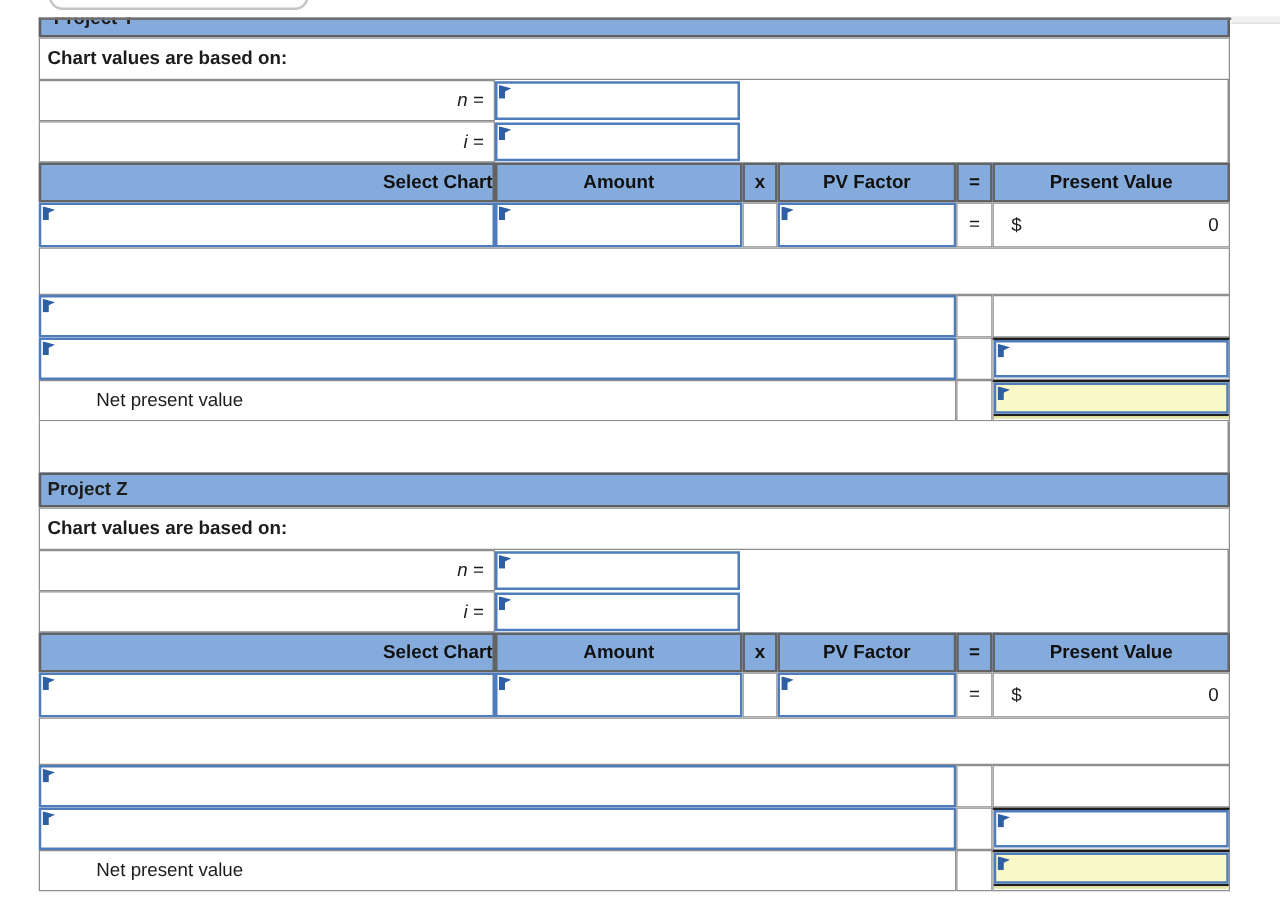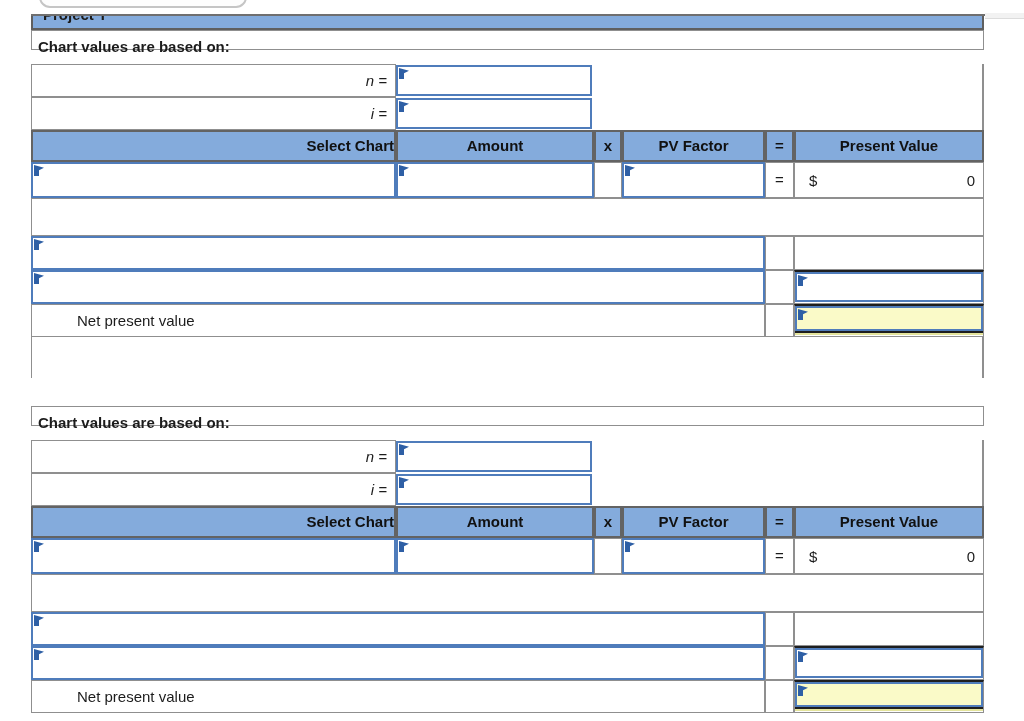--- a/index.html
+++ b/index.html
@@ -18,21 +18,21 @@
   }
   .section{position:absolute;left:31px;width:953px;height:335px;}
   .cell{position:absolute;box-sizing:border-box;background:#fff;}
   .titlebar{
     position:absolute;left:0;top:0;width:953px;height:28px;box-sizing:border-box;
     background:var(--header-blue);border:2px solid var(--dark-border);overflow:hidden;
     font-weight:bold;
   }
   .title-text{display:block;line-height:24px;padding-left:5px;}
   .cut .title-text{position:absolute;top:3px;left:5px;line-height:15px;}
-  .cvrow{left:0;top:28px;width:953px;height:20px;border:1px solid var(--grid-grey);
+  .cvrow{left:0;top:28px;width:953px;height:34px;border:1px solid var(--grid-grey);
     font-weight:bold;line-height:32px;padding-left:6px;}
   .varcell{left:0;width:365px;height:33px;border:1px solid var(--grid-grey);
     text-align:right;padding-right:8px;font-style:italic;line-height:31px;}
   .mergedright{border-right:2px solid var(--grid-grey);}
   .inputbox{border:2px solid var(--input-border-blue);background:#fff;}
   .flag{position:absolute;top:1px;left:1px;width:10px;height:11px;background:var(--flag-blue);
     clip-path:polygon(0 0,100% 25%,50% 48%,50% 100%,0 100%);}
   .hcell{background:var(--header-blue);border:2px solid #636363;font-weight:bold;
     text-align:center;line-height:28px;color:#111;}
   .hcell.left{text-align:right;padding-left:6px;}
@@ -126,20 +126,23 @@
         <span class="flag"></span>
       </div>
       <div class="uline"></div>
       <div class="sliver"></div>
     </div>
   </div>
 
   <div class="spacer"></div>
 
   <div class="section" style="top:378px">
+    <div class="titlebar">
+      <span class="title-text">Project Z</span>
+    </div>
     <div class="cell cvrow">Chart values are based on:</div>
 
     <div class="cell varcell" style="top:62px">n =</div>
     <div class="cell inputbox" style="left:365px;top:63px;width:196px;height:31px">
       <span class="flag"></span>
     </div>
     <div class="cell varcell" style="top:95px">i =</div>
     <div class="cell inputbox" style="left:365px;top:96px;width:196px;height:31px">
       <span class="flag"></span>
     </div>

